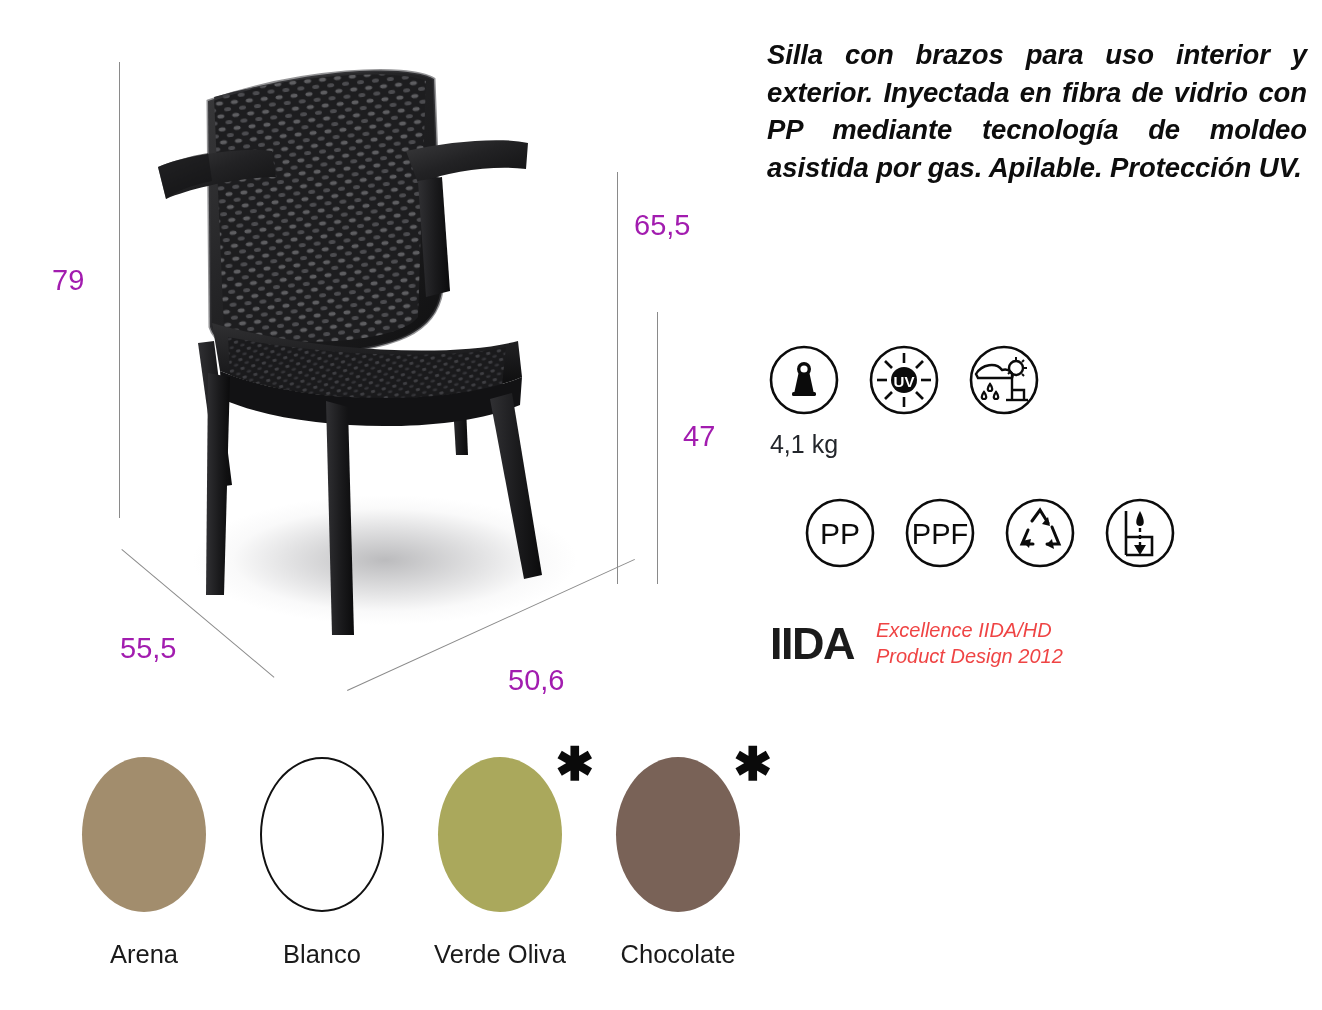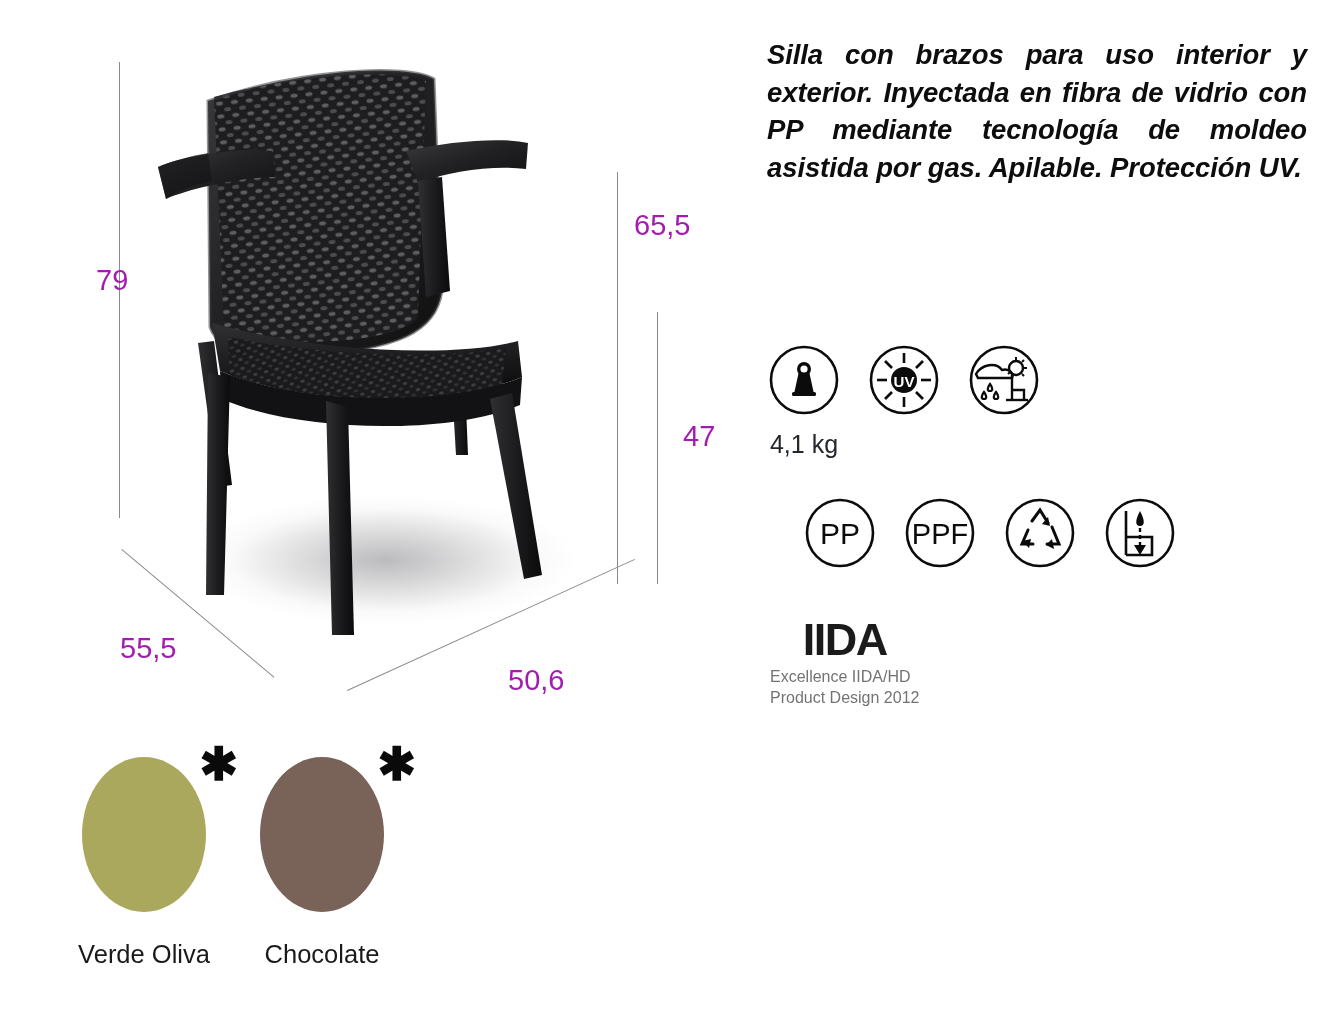--- a/index.html
+++ b/index.html
@@ -95,36 +95,36 @@
     color: #23262b;
     white-space: nowrap;
   }
 
   
   #award {
     position: absolute;
     left: 770px; top: 617px;
     display: flex;
     align-items: center;
-    gap: 4px;
-    flex-direction: column;
+    gap: 22px;
   }
   #iida-logo {
     font-size: 45px;
     font-weight: bold;
     letter-spacing: -1.5px;
     color: #1b1b1b;
     font-family: "Liberation Sans", sans-serif;
     line-height: 1;
     filter: blur(0.35px);
   }
   #award-text {
-    font-size: 16px;
+    font-size: 20px;
     line-height: 1.32;
-    color: #737373;
+    color: #ef4444;
+    font-style: italic;
   }
 
   
   #colors {
     position: absolute;
     left: 82px; top: 757px;
     display: flex;
     gap: 54px;
   }
   .swatch-cell {
@@ -153,21 +153,21 @@
     color: #1a1a1a;
     white-space: nowrap;
   }
 </style>
 </head>
 <body>
 
 <div id="drawing-panel">
 
   <div class="dim-line v" style="left:119px; top:62px; height:456px;"></div>
-  <div class="dim-label" style="left:52px; top:264px;margin-left:44px;">79</div>
+  <div class="dim-label" style="left:52px; top:264px;">79</div>
 
   <div class="dim-line v" style="left:617px; top:172px; height:412px;"></div>
   <div class="dim-label" style="left:634px; top:209px;">65,5</div>
 
   <div class="dim-line v" style="left:657px; top:312px; height:272px;"></div>
   <div class="dim-label" style="left:683px; top:420px;">47</div>
 
   <div class="diag-line" style="left:122px; top:549px; width:199px; transform:rotate(40deg);"></div>
   <div class="dim-label" style="left:120px; top:632px;">55,5</div>
 
@@ -356,20 +356,28 @@
 <div id="award">
   <div id="iida-logo">IIDA</div>
   <div id="award-text">
     <div>Excellence IIDA/HD</div>
     <div>Product Design 2012</div>
   </div>
 </div>
 
 <div id="colors">
     <div class="swatch-cell">
+      <div class="swatch" style="background: rgb(162, 141, 109);"></div>
+      <div class="swatch-label">Arena</div>
+    </div>
+    <div class="swatch-cell">
+      <div class="swatch outlined"></div>
+      <div class="swatch-label">Blanco</div>
+    </div>
+    <div class="swatch-cell">
       <span class="swatch-star">✱</span>
       <div class="swatch" style="background: rgb(170, 168, 92);"></div>
       <div class="swatch-label">Verde Oliva</div>
     </div>
     <div class="swatch-cell">
       <span class="swatch-star">✱</span>
       <div class="swatch" style="background: rgb(121, 98, 87);"></div>
       <div class="swatch-label">Chocolate</div>
     </div>
   </div>

